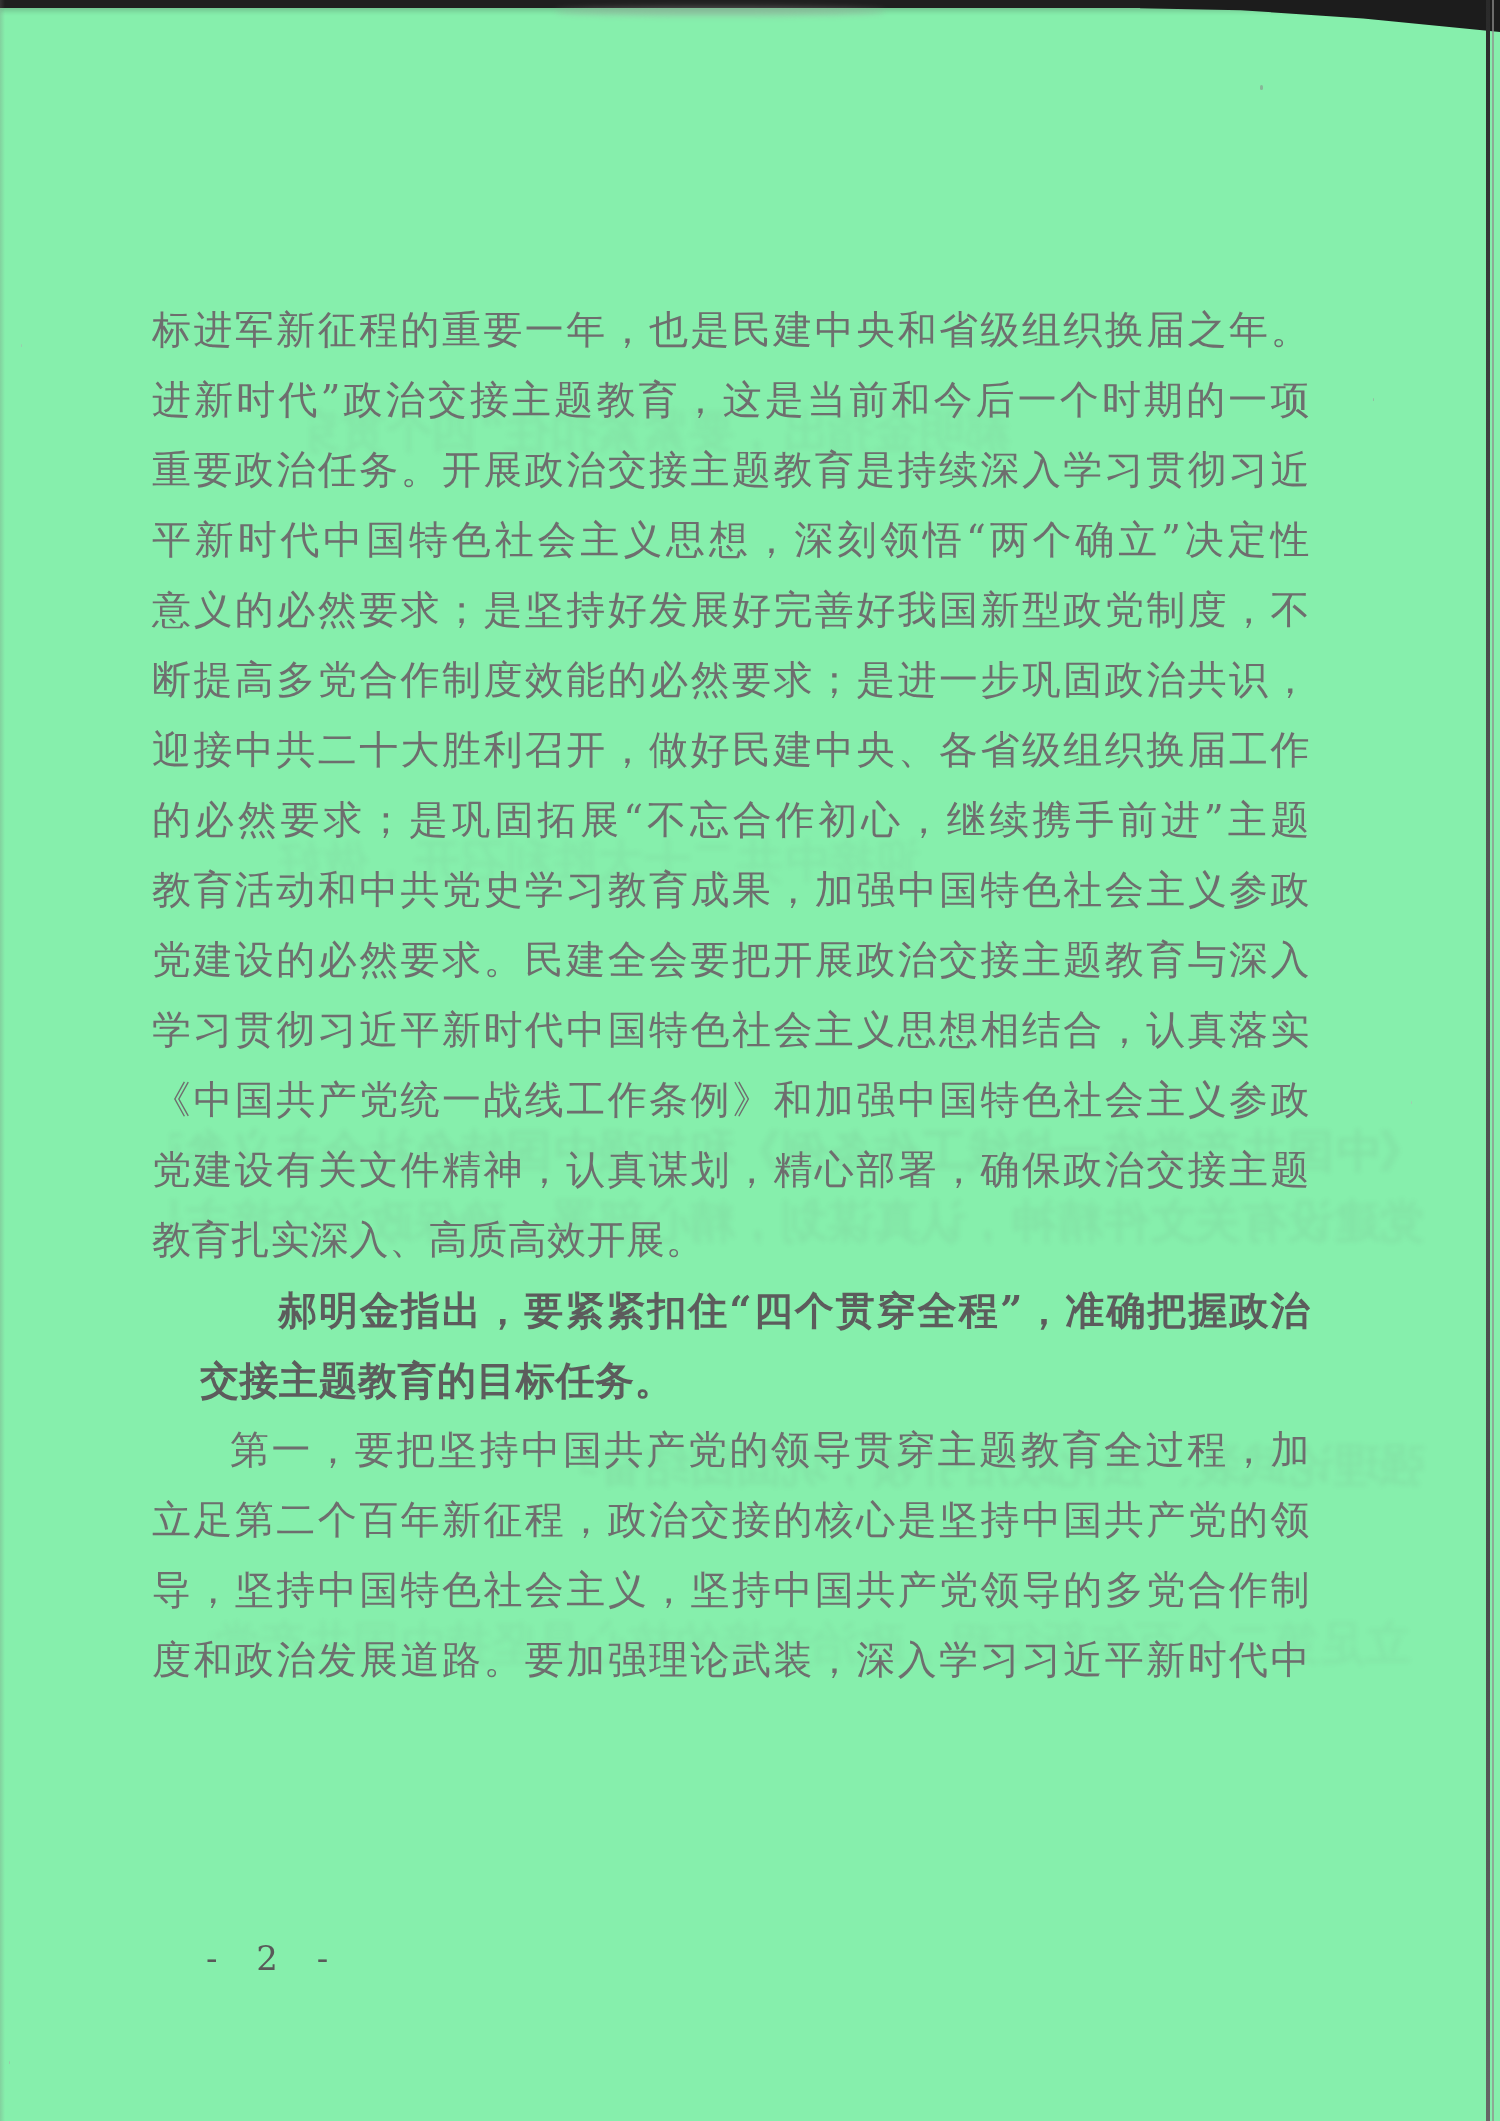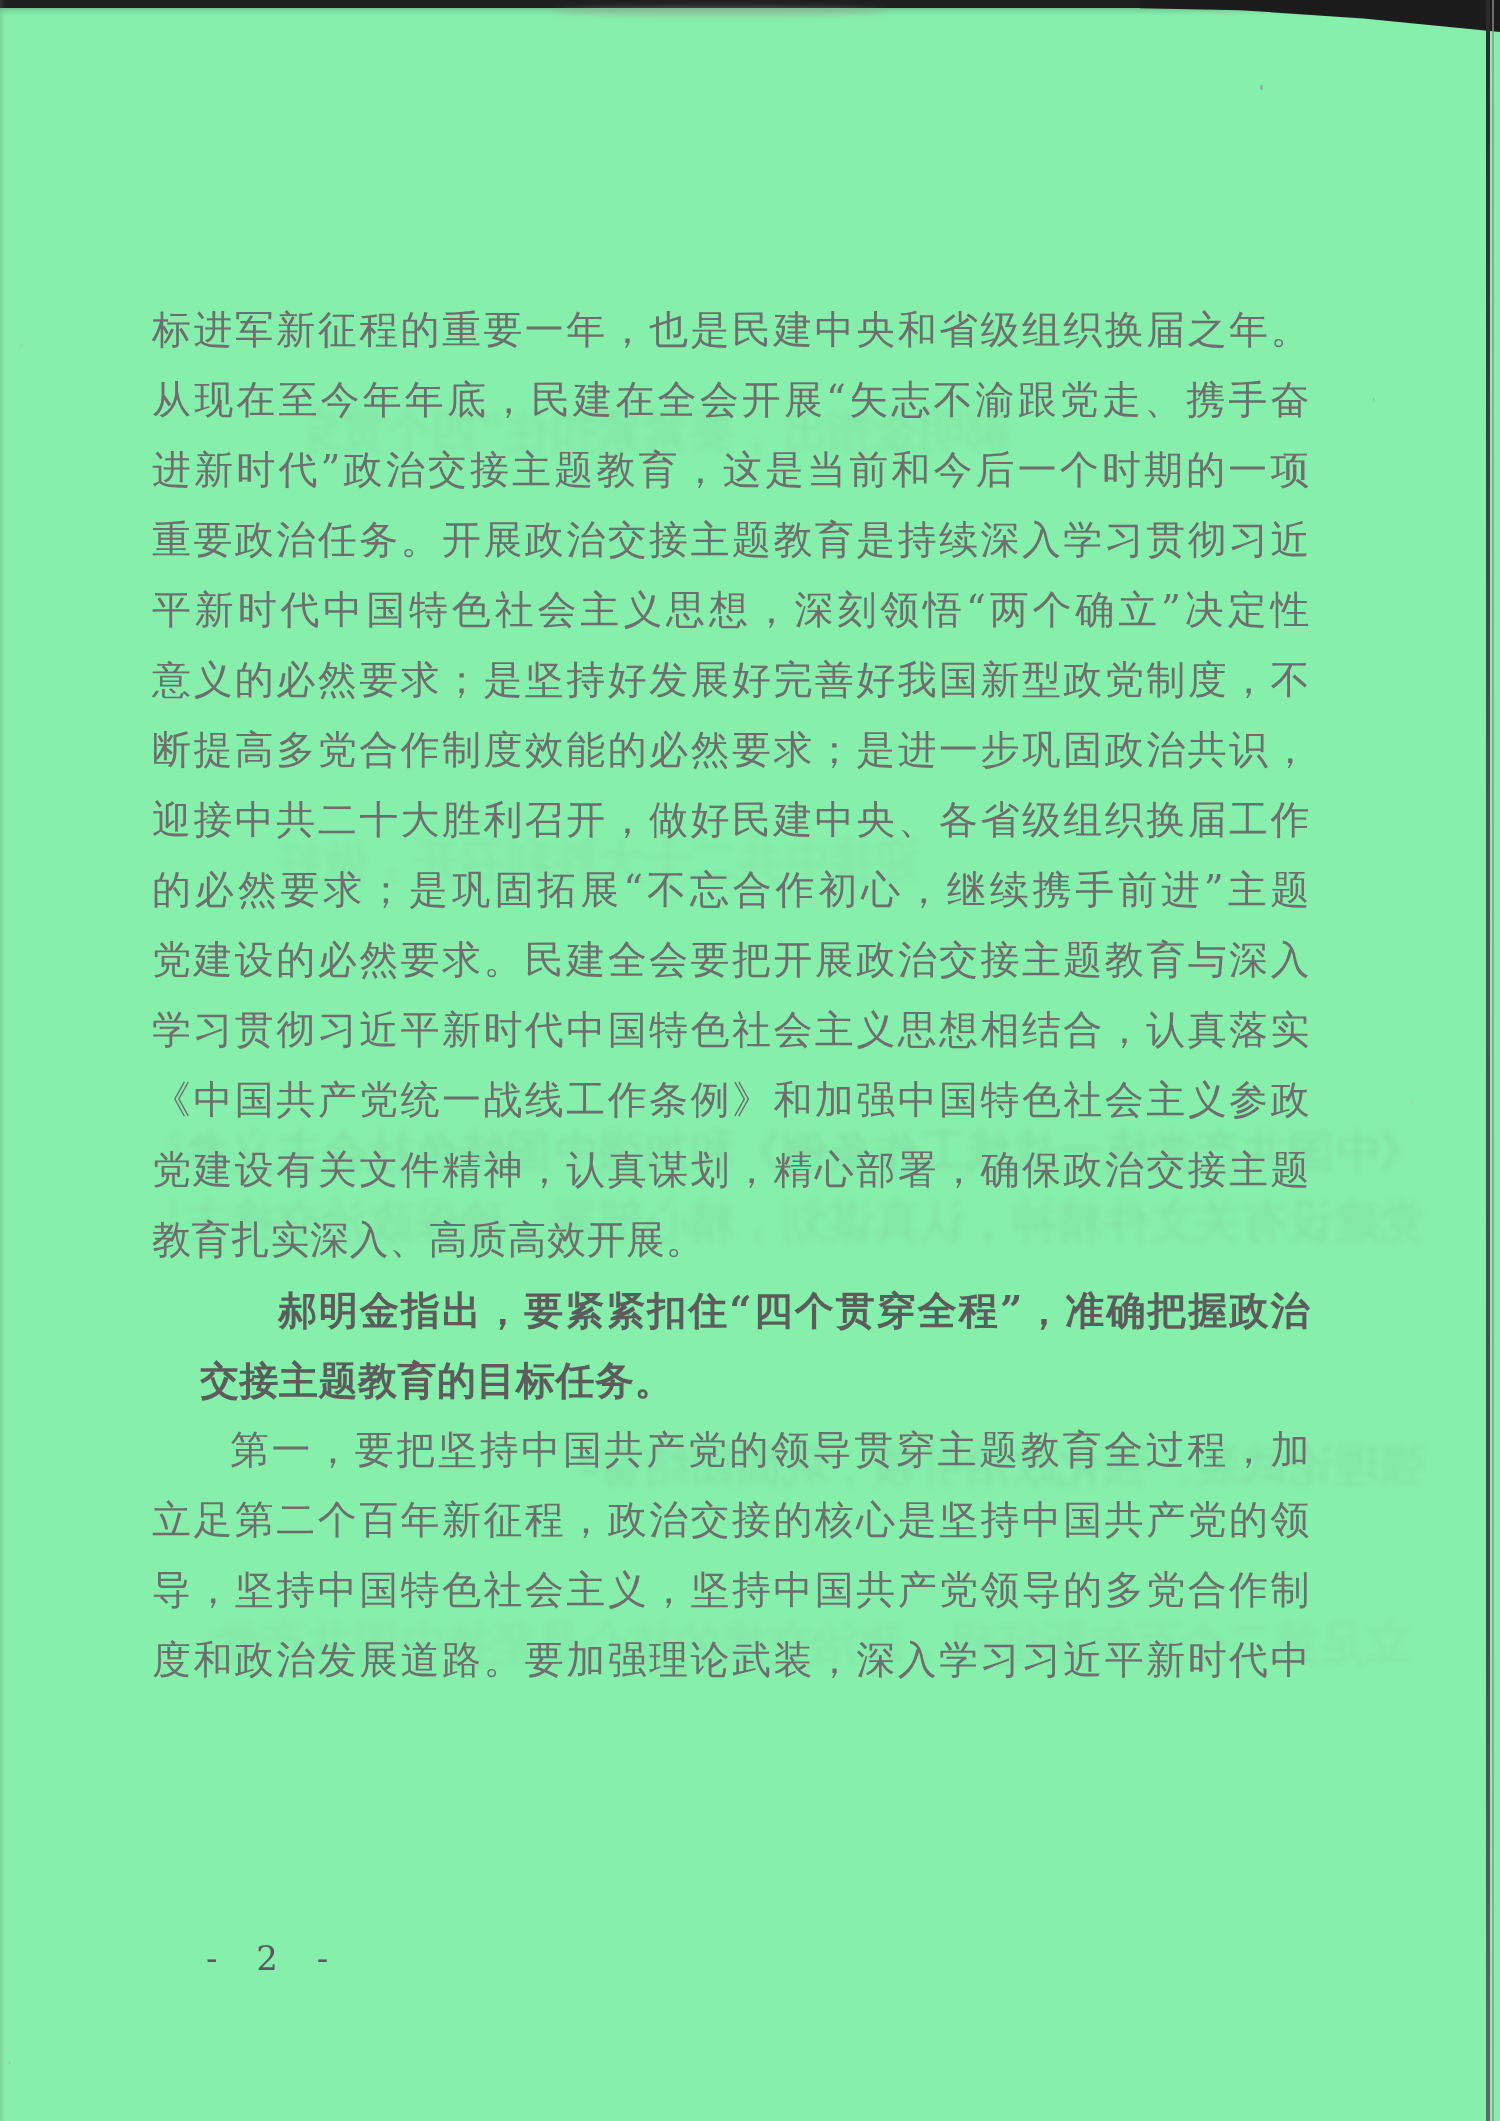--- a/index.html
+++ b/index.html
@@ -82,28 +82,28 @@
 
   <div class="ghost" style="top:402px;left:310px;width:700px;opacity:.06">郝明金指出，要紧紧扣住“四个贯穿全程”，准确把握政治</div>
   <div class="ghost" style="top:832px;left:280px;width:640px;opacity:.05">迎接中共二十大胜利召开，做好民建中央、各省级组织换届工作</div>
   <div class="ghost" style="top:1122px;left:170px;width:1255px;opacity:.08">《中国共产党统一战线工作条例》和加强中国特色社会主义参政</div>
   <div class="ghost" style="top:1192px;left:170px;width:1255px;opacity:.07">党建设有关文件精神，认真谋划，精心部署，确保政治交接主题</div>
   <div class="ghost" style="top:1436px;left:580px;width:845px;opacity:.07">强理论武装、强化政治引领，巩固团结奋斗的共同思想政治基础。</div>
   <div class="ghost" style="top:1614px;left:210px;width:1200px;opacity:.05">立足第二个百年新征程，政治交接的核心是坚持中国共产党的领</div>
 
   <div class="textblock">
     <div class="line">标进军新征程的重要一年，也是民建中央和省级组织换届之年。</div>
-    <div class="line">从现在至今年年底，民建在全会开展“矢志不渝跟党走、携手奋</div>
     <div class="line">进新时代”政治交接主题教育，这是当前和今后一个时期的一项</div>
     <div class="line">重要政治任务。开展政治交接主题教育是持续深入学习贯彻习近</div>
     <div class="line">平新时代中国特色社会主义思想，深刻领悟“两个确立”决定性</div>
     <div class="line">意义的必然要求；是坚持好发展好完善好我国新型政党制度，不</div>
     <div class="line">断提高多党合作制度效能的必然要求；是进一步巩固政治共识，</div>
     <div class="line">迎接中共二十大胜利召开，做好民建中央、各省级组织换届工作</div>
     <div class="line">的必然要求；是巩固拓展“不忘合作初心，继续携手前进”主题</div>
+    <div class="line">教育活动和中共党史学习教育成果，加强中国特色社会主义参政</div>
     <div class="line">党建设的必然要求。民建全会要把开展政治交接主题教育与深入</div>
     <div class="line">学习贯彻习近平新时代中国特色社会主义思想相结合，认真落实</div>
     <div class="line">《中国共产党统一战线工作条例》和加强中国特色社会主义参政</div>
     <div class="line">党建设有关文件精神，认真谋划，精心部署，确保政治交接主题</div>
     <div class="line end">教育扎实深入、高质高效开展。</div>
     <div class="line ind b">郝明金指出，要紧紧扣住“四个贯穿全程”，准确把握政治</div>
     <div class="line end b">交接主题教育的目标任务。</div>
     <div class="line ind">第一，要把坚持中国共产党的领导贯穿主题教育全过程，加</div>
     <div class="line">立足第二个百年新征程，政治交接的核心是坚持中国共产党的领</div>
     <div class="line">导，坚持中国特色社会主义，坚持中国共产党领导的多党合作制</div>

